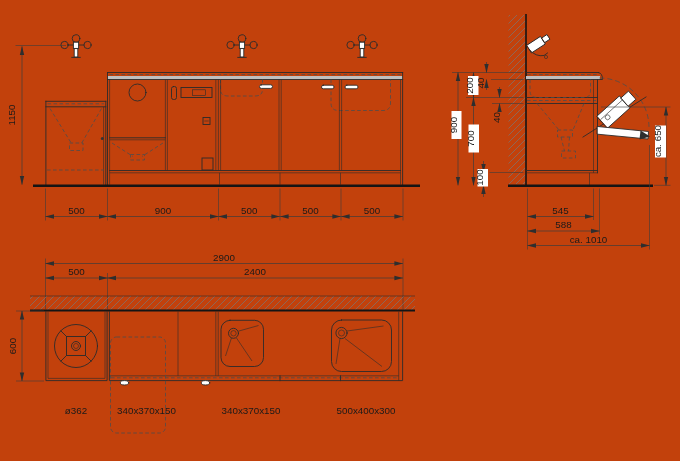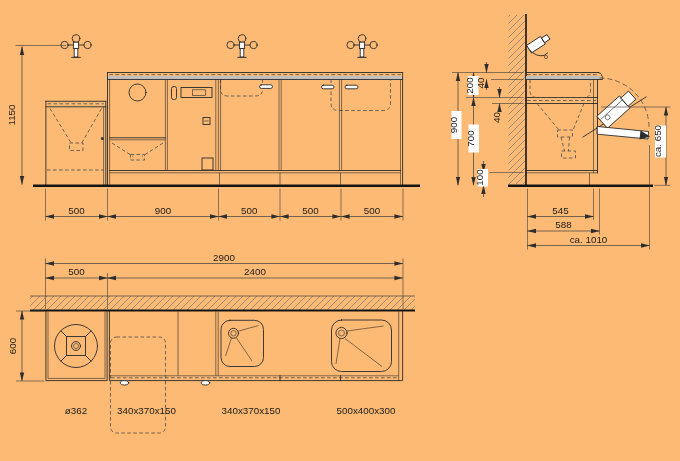--- a/index.html
+++ b/index.html
@@ -1,16 +1,16 @@
 <!DOCTYPE html>
 <html><head>
 <meta charset="utf-8">
 <style>
   html,body{margin:0;padding:0;background:#fff;}
-  .stage{width:680px;height:461px;background:#fdba74;position:relative;font-family:"Liberation Sans",sans-serif;}
+  .stage{width:680px;height:461px;background:#c2410c;position:relative;font-family:"Liberation Sans",sans-serif;}
   .ln{stroke:#2b2b2b;stroke-width:.9;fill:none;stroke-linecap:square}
   .tn{stroke:#2b2b2b;stroke-width:.6;fill:none}
   .thk{stroke:#141414;stroke-width:2.5;fill:none}
   .dsh{stroke:#4d4d4d;stroke-width:.8;fill:none;stroke-dasharray:3.6 2.4}
   .dsh2{stroke:#4d4d4d;stroke-width:.8;fill:none;stroke-dasharray:5 3}
   .dim{stroke:#3c3c3c;stroke-width:.7;fill:none}
   .ext{stroke:#3c3c3c;stroke-width:.6;fill:none}
   .dtx{font-family:"Liberation Sans",sans-serif;font-size:9.8px;fill:#1a1a1a}
   .am{text-anchor:middle}
   .grayband{fill:#bfbfbf;stroke:none}

